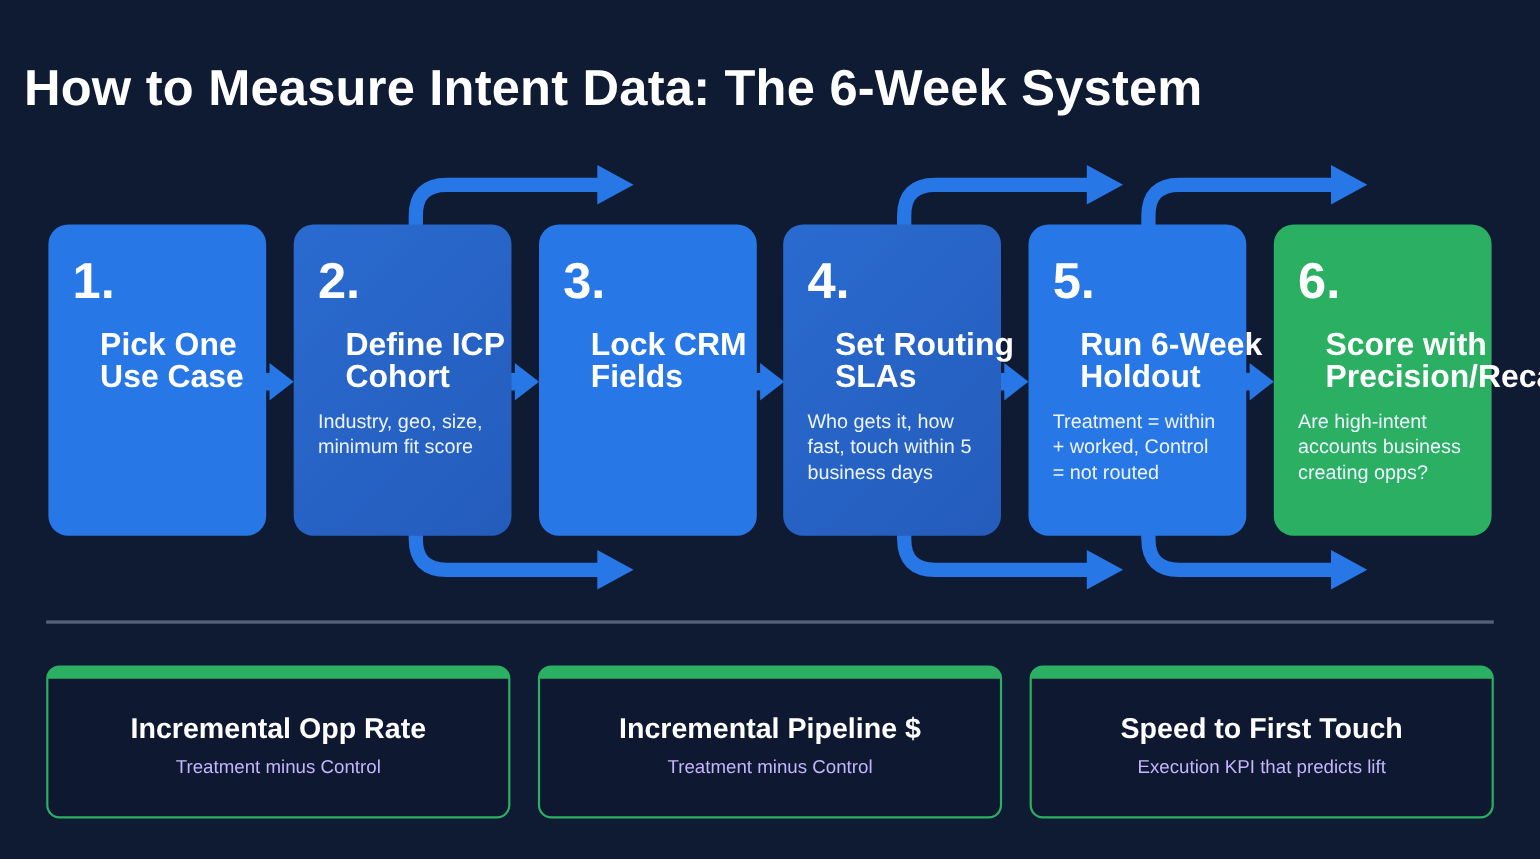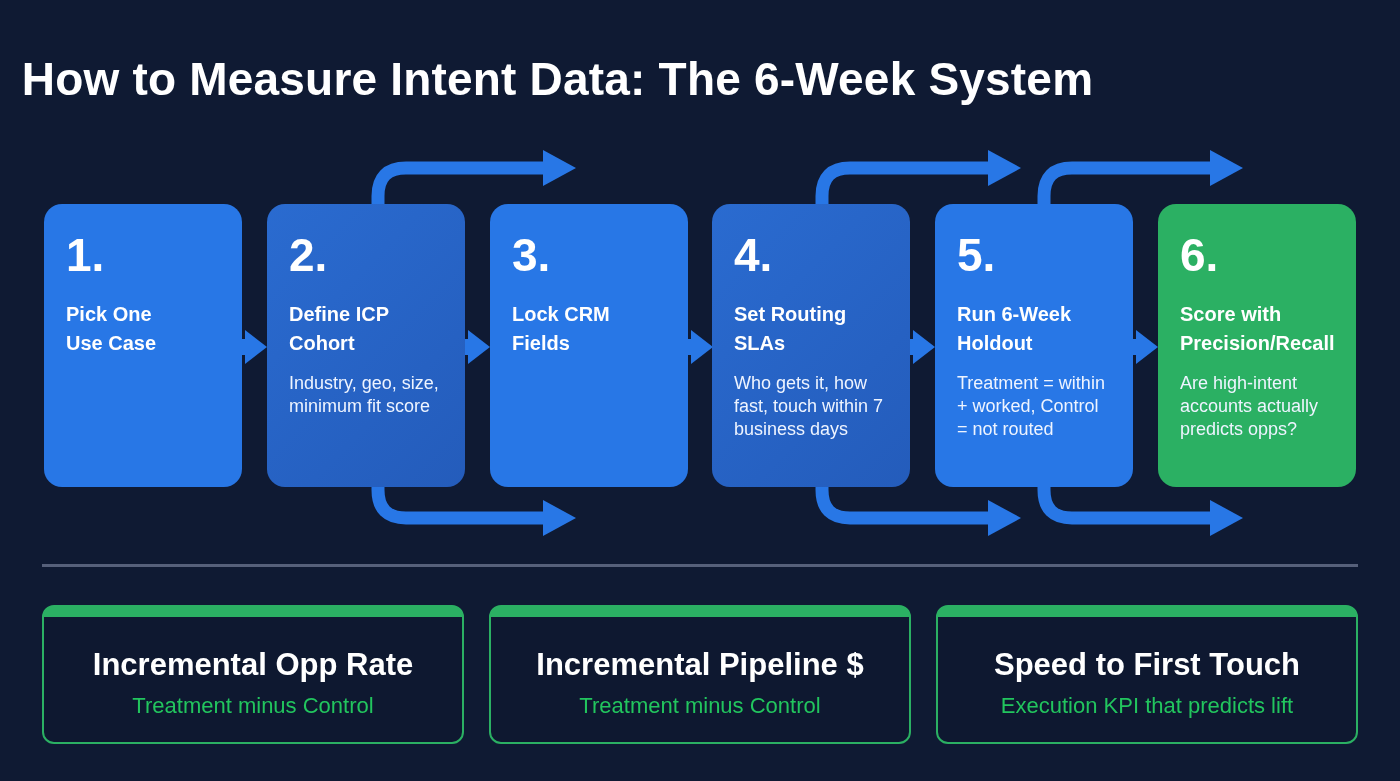--- a/index.html
+++ b/index.html
@@ -47,25 +47,26 @@
     .step.blue-dark { background: linear-gradient(135deg, #2a6bd0 0%, #245cbb 100%); }
     .step.green { background: #2bb063; }
     .step-number {
       font-size: 46px;
       font-weight: 700;
       line-height: 1;
       margin-top: 4px;
       margin-bottom: 22px;
     }
     .step-title {
-      font-size: 20px;
+      font-size: 29px;
       font-weight: 700;
       line-height: 29px;
       margin-bottom: 14px;
       white-space: nowrap;
+      margin-left: 25px;
     }
     .step-desc {
       font-size: 18px;
       line-height: 23px;
       color: #eef4ff;
     }
     .divider {
       position: absolute;
       left: 42px;
       top: 564px;
@@ -80,28 +81,28 @@
       height: 139px;
       box-sizing: border-box;
       border: 2.5px solid #2bb063;
       border-top: 12px solid #2bb063;
       border-radius: 12px;
       background: #0e1830;
       text-align: center;
     }
     .metric-title {
       margin-top: 30px;
-      font-size: 31px;
+      font-size: 26px;
       font-weight: 700;
       color: #ffffff;
     }
     .metric-sub {
       margin-top: 10px;
-      font-size: 22px;
-      color: #22c55e;
+      font-size: 17px;
+      color: #c4b5fd;
     }
   </style>
 </head>
 <body>
 
 <div class="title">How to Measure Intent Data: The 6-Week System</div>
 
 <svg class="connectors" viewBox="0 0 1400 560" xmlns="http://www.w3.org/2000/svg">
   <g fill="none" stroke="#2877e6" stroke-width="13" stroke-linecap="butt">
 
@@ -164,39 +165,39 @@
     <div>Fields</div>
   </div>
 </div>
 
 <div class="step blue-dark" style="left:712px;">
   <div class="step-number">4.</div>
   <div class="step-title">
     <div>Set Routing</div>
     <div>SLAs</div>
   </div>
-  <div class="step-desc">Who gets it, how fast, touch within 7 business days</div>
+  <div class="step-desc">Who gets it, how fast, touch within 5 business days</div>
 </div>
 
 <div class="step blue" style="left:935px;">
   <div class="step-number">5.</div>
   <div class="step-title">
     <div>Run 6-Week</div>
     <div>Holdout</div>
   </div>
   <div class="step-desc">Treatment = within + worked, Control = not routed</div>
 </div>
 
 <div class="step green" style="left:1158px;">
   <div class="step-number">6.</div>
   <div class="step-title">
     <div>Score with</div>
     <div>Precision/Recall</div>
   </div>
-  <div class="step-desc">Are high-intent accounts actually predicts opps?</div>
+  <div class="step-desc">Are high-intent accounts business creating opps?</div>
 </div>
 
 <div class="divider"></div>
 
 <div class="metric" style="left:42px;">
   <div class="metric-title">Incremental Opp Rate</div>
   <div class="metric-sub">Treatment minus Control</div>
 </div>
 
 <div class="metric" style="left:489px;">

